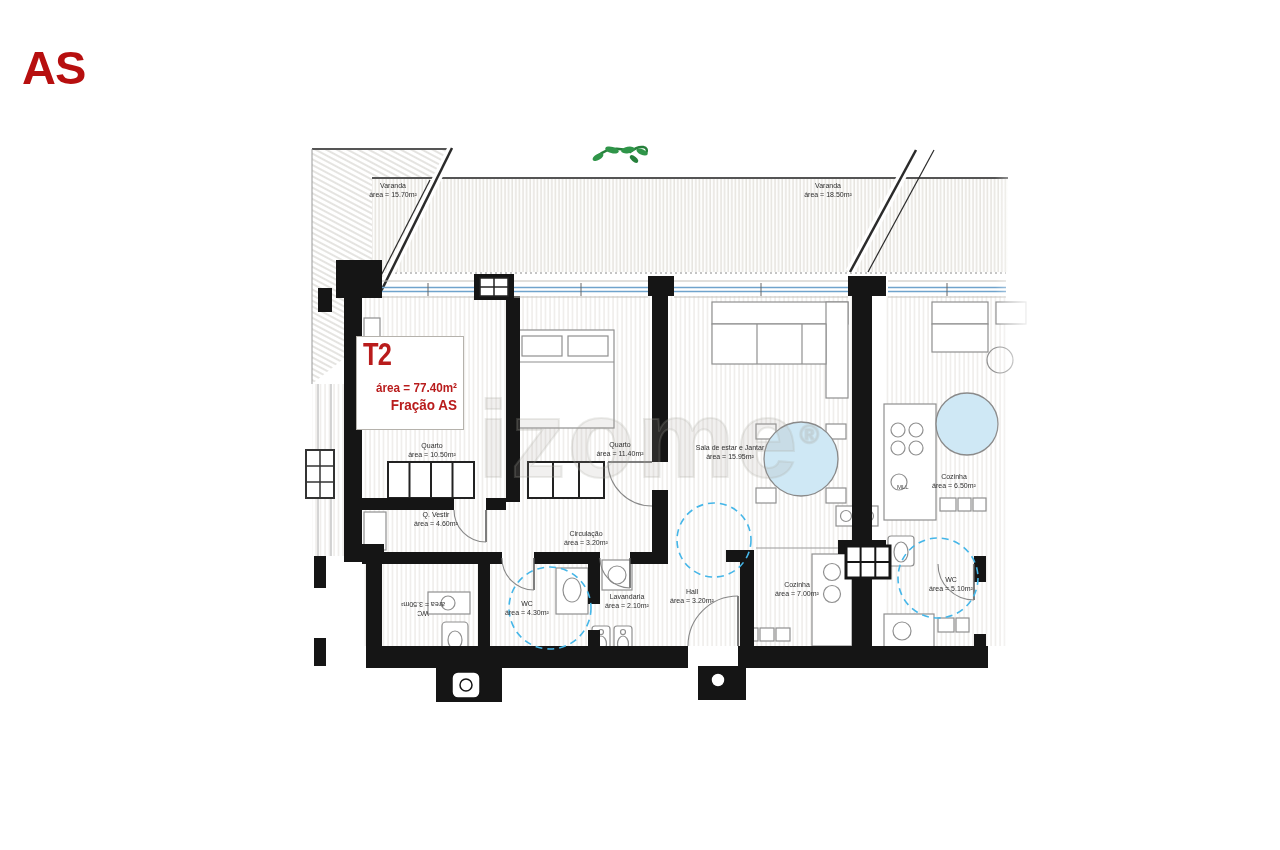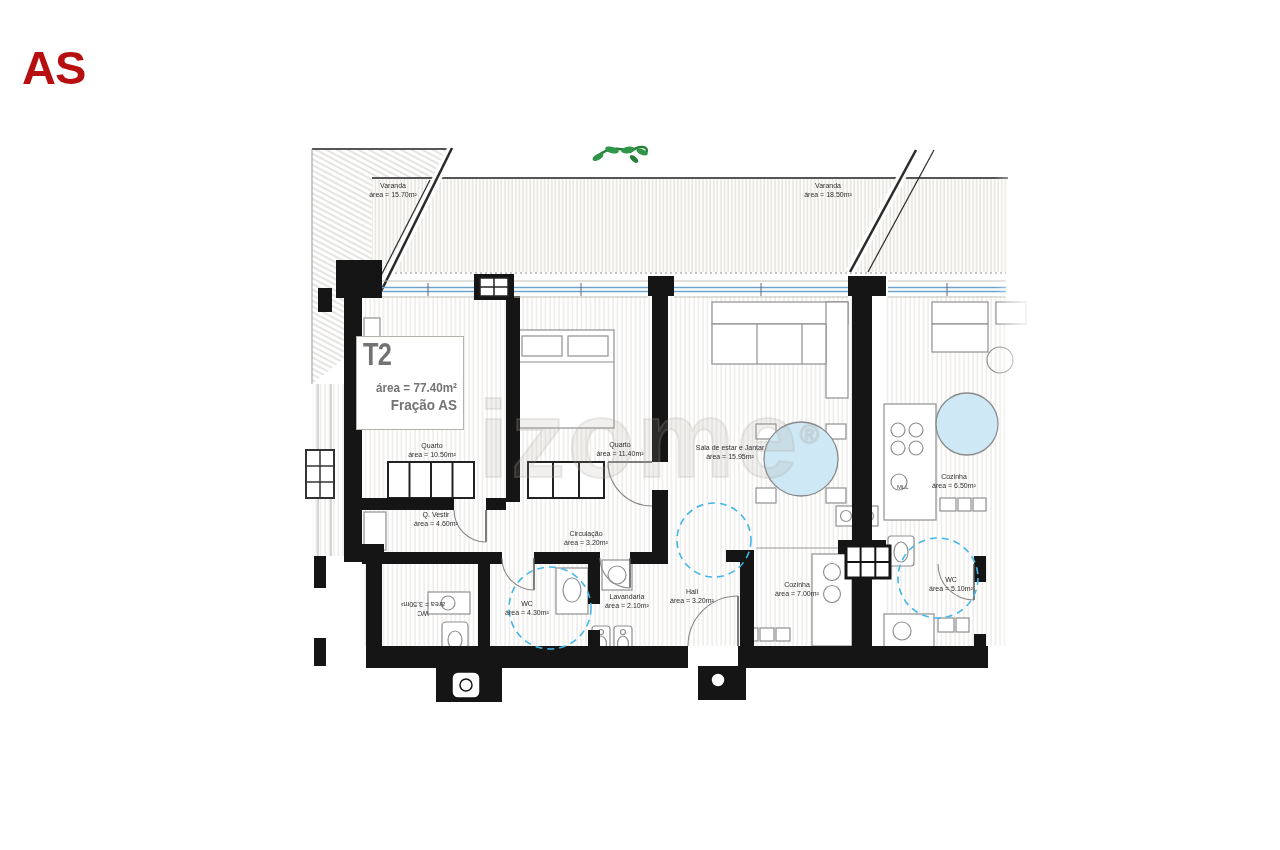--- a/index.html
+++ b/index.html
@@ -6,21 +6,21 @@
   .stage{position:relative;width:1148px;height:850px;background:#fff;overflow:hidden;
          font-family:"Liberation Sans",sans-serif;}
   .corner-label{position:absolute;left:22px;top:40px;font-size:47px;font-weight:700;
         color:#b70f0f;letter-spacing:-1px;z-index:4;}
   .plan-svg{position:absolute;left:0;top:0;z-index:1;}
   .watermark{position:absolute;left:478px;top:348px;z-index:5;font-size:110px;font-weight:700;
         color:rgba(165,162,156,0.16);-webkit-text-stroke:2px rgba(170,167,160,0.22);
         letter-spacing:2px;line-height:100px;pointer-events:none;margin-top:36px;}
   .watermark .reg{font-size:26px;vertical-align:34px;letter-spacing:0;}
   .unit-card{position:absolute;left:356px;top:336px;width:108px;height:94px;background:#fff;
-        border:1px solid #b5b2ac;z-index:6;color:#737373;box-sizing:border-box;padding:2px 6px;}
+        border:1px solid #b5b2ac;z-index:6;color:#b91c1c;box-sizing:border-box;padding:2px 6px;}
   .unit-card .code{font-size:31px;font-weight:700;letter-spacing:-1px;transform:scaleX(.82);
         transform-origin:left top;line-height:32px;}
   .unit-card .area{font-size:13px;font-weight:700;text-align:right;margin-top:9px;
         transform:scaleX(.9);transform-origin:right;}
   .unit-card .frac{font-size:15px;font-weight:700;text-align:right;margin-top:1px;
         transform:scaleX(.9);transform-origin:right;}
   .rlabel{position:absolute;width:90px;text-align:center;font-size:7px;line-height:9px;
         color:#2e2e2e;z-index:7;transform-origin:center;}
   .rlabel.wide{width:120px;}
   .rlabel.flip{transform:rotate(180deg);}

